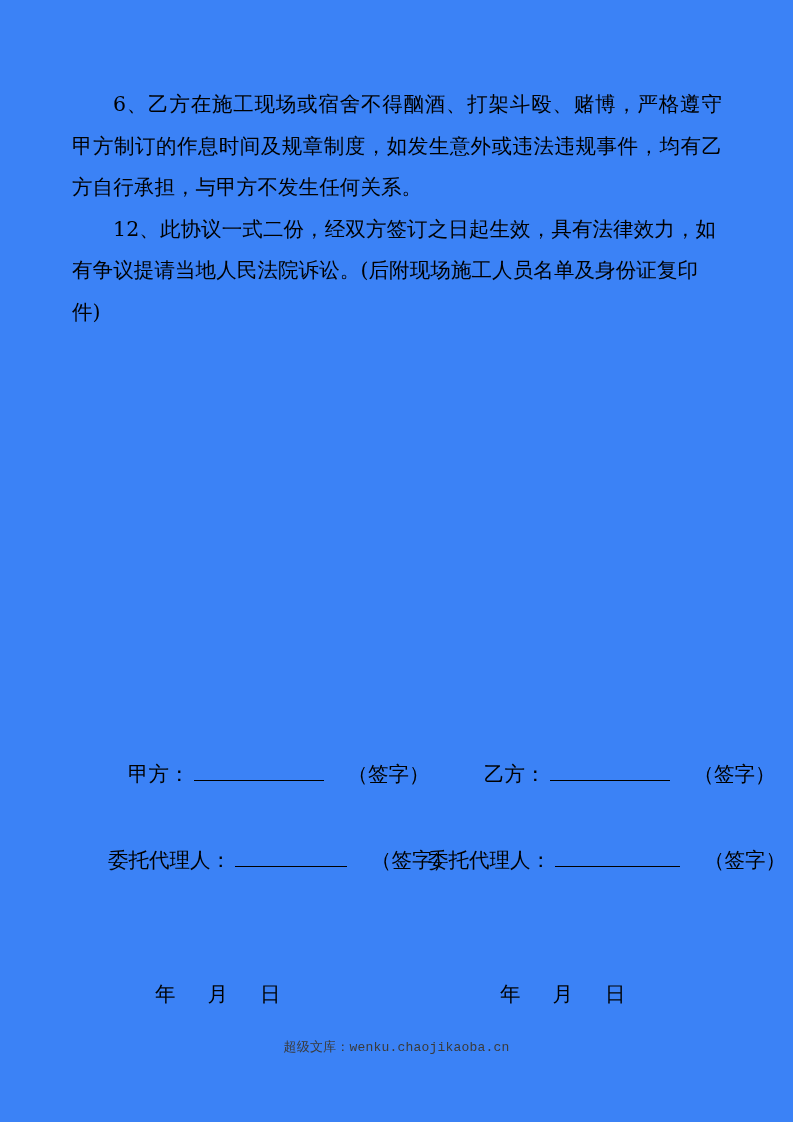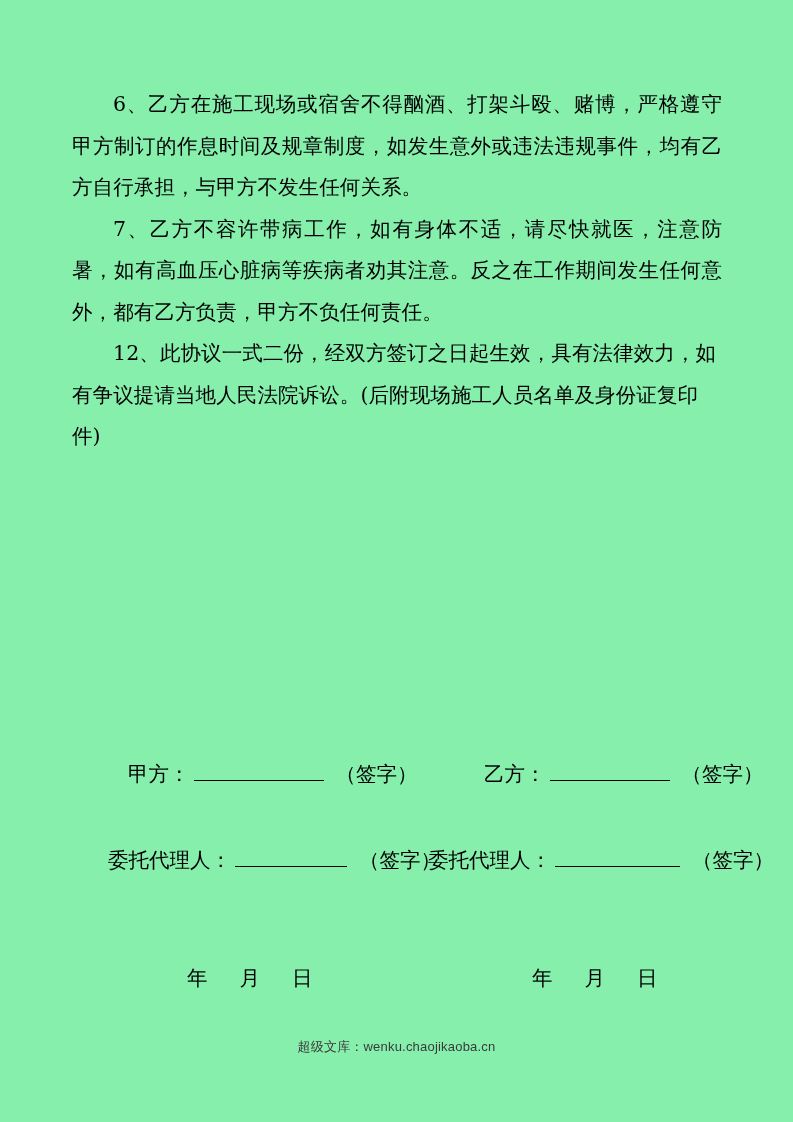--- a/index.html
+++ b/index.html
@@ -11,21 +11,21 @@
   body {
     font-family: "DejaVu Serif", "Liberation Serif", serif;
     color: #000000;
     -webkit-font-smoothing: antialiased;
   }
   .page {
     position: relative;
     width: 793px;
     height: 1122px;
     margin: 0 auto;
-    background: #86efac;
+    background: #3b82f6;
     overflow: hidden;
     box-sizing: border-box;
   }
   .doc-body {
     position: absolute;
     left: 72px;
     top: 84px;
     width: 650px;
   }
   .clause {
@@ -71,71 +71,69 @@
     border-bottom: 1.6px solid #000;
     height: 22px;
     margin: 0 4px;
   }
   .u-130 { width: 130px; }
   .u-120 { width: 120px; }
   .u-112 { width: 112px; }
   .u-125 { width: 125px; }
   .sig-note {
     font-size: 20.5px;
-    margin-left: 8px;
+    margin-left: 20px;
     font-family: Liberation Mono, monospace;
   }
   
   .date-area {
     position: absolute;
     left: 0;
     top: 958px;
     width: 793px;
   }
   .date-row {
     position: relative;
     height: 40px;
     font-size: 20.5px;
     line-height: 40px;
     white-space: nowrap;
   }
   .date-group {
     position: absolute;
-    top: 0;
+    top: 16px;
     white-space: nowrap;
-    margin-left: 32px;
   }
   .date-group span {
     display: inline-block;
   }
   .date-gap {
     display: inline-block;
     width: 32px;
   }
   
   .footer {
     position: absolute;
     left: 0;
     top: 1038px;
     width: 793px;
     text-align: center;
     font-size: 13px;
     color: #3a3a3a;
     letter-spacing: 0.2px;
-    font-family: Liberation Sans, sans-serif;
+    font-family: Liberation Mono, monospace;
   }
 </style>
 </head>
 <body>
 
 <div class="page">
 
   <div class="doc-body">
     <p class="clause">6、乙方在施工现场或宿舍不得酗酒、打架斗殴、赌博，严格遵守甲方制订的作息时间及规章制度，如发生意外或违法违规事件，均有乙方自行承担，与甲方不发生任何关系。</p>
-    <p class="clause">7、乙方不容许带病工作，如有身体不适，请尽快就医，注意防暑，如有高血压心脏病等疾病者劝其注意。反之在工作期间发生任何意外，都有乙方负责，甲方不负任何责任。</p>
     <p class="clause clause-last-short">12、此协议一式二份，经双方签订之日起生效，具有法律效力，如有争议提请当地人民法院诉讼。(后附现场施工人员名单及身份证复印件)</p>
   </div>
 
   <div class="sig-area">
 
     <div class="sig-row">
       <div class="cell" style="left:128px;">
         <span class="sig-label">甲方：</span>
         <span class="sig-underline u-130"></span>
         <span class="sig-note">（签字）</span>

